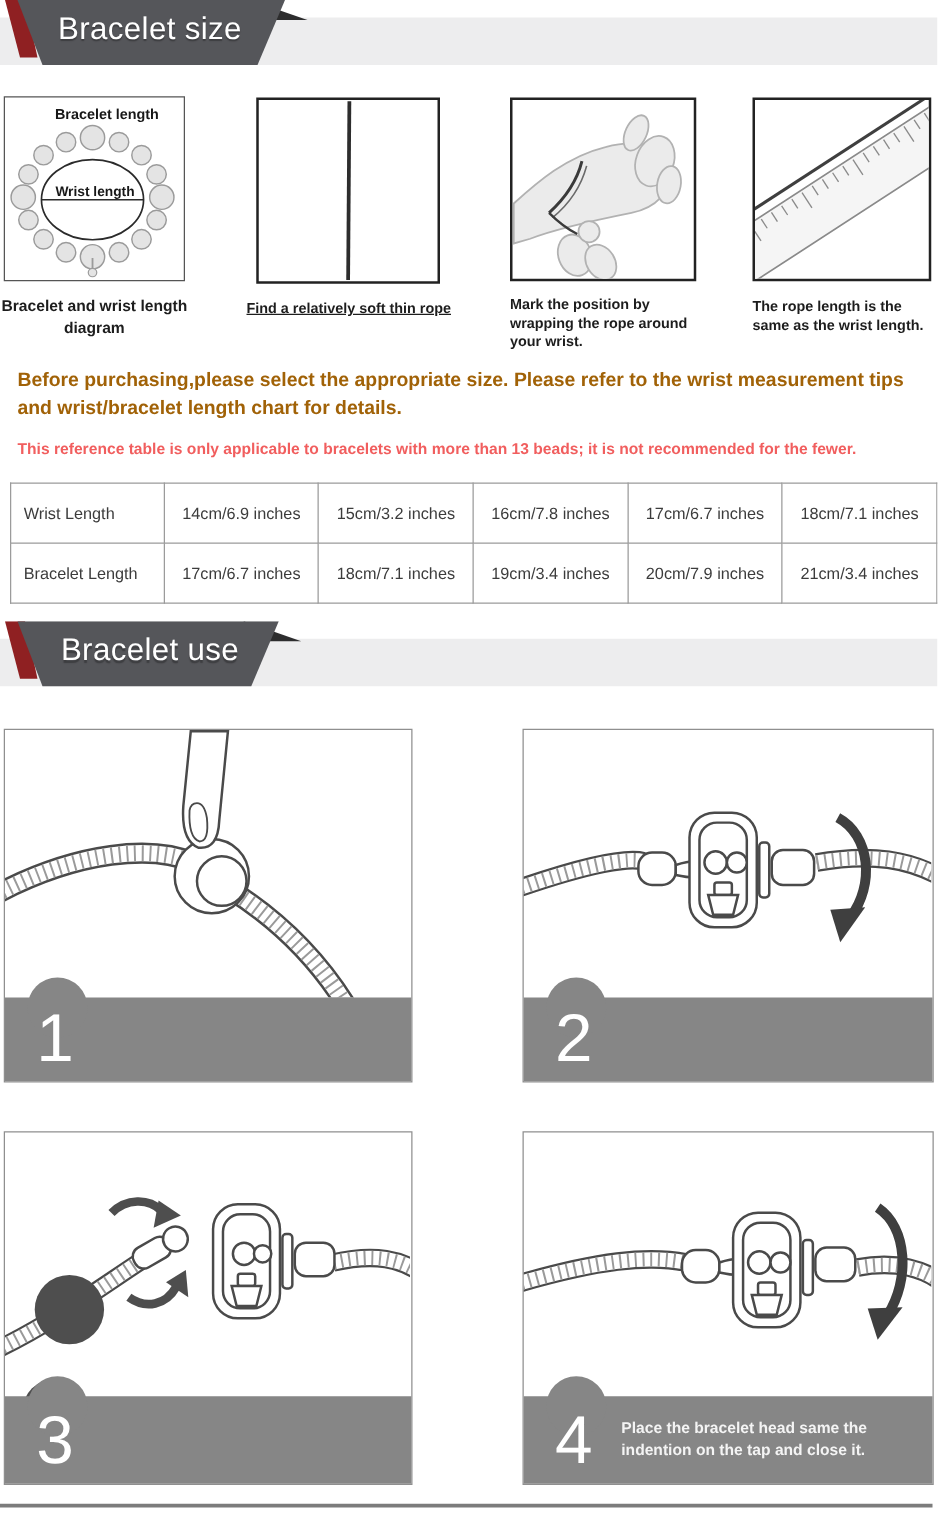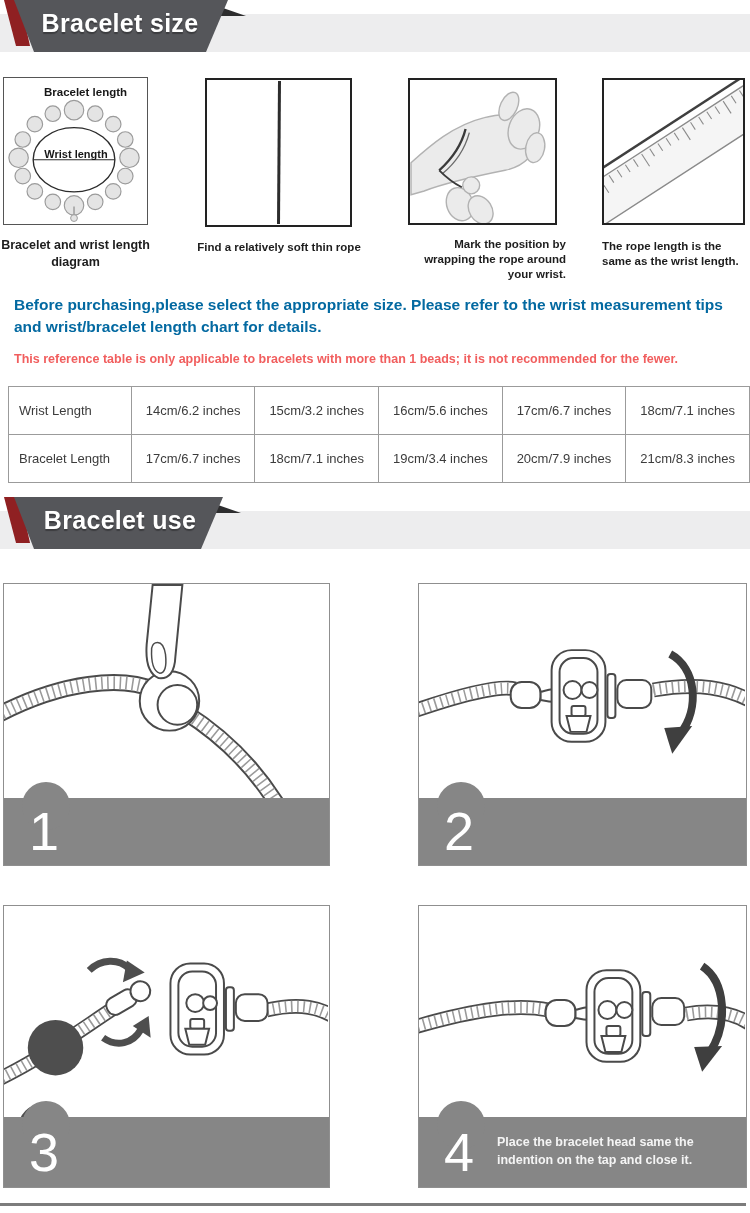--- a/index.html
+++ b/index.html
@@ -6,42 +6,42 @@
   body{
     width:750px;height:1213px;position:relative;background:#ffffff;
     font-family:"Liberation Sans",sans-serif;color:#111;overflow:hidden;
   }
   
   .banner{position:absolute;left:0;width:750px;height:58px;}
   .banner .band{position:absolute;left:0;top:14px;width:750px;height:38px;background:var(--band-gray);}
   .banner svg{position:absolute;left:0;top:0;}
   .banner-text{
     position:absolute;left:14px;top:9px;width:212px;text-align:center;
-    font-size:25px;font-weight:700;color:#fff;letter-spacing:.3px;
+    font-size:25px;font-weight:400;color:#fff;letter-spacing:.3px;
     text-shadow:0 2px 1px rgba(0,0,0,.3);
   }
   
   .imgbox{position:absolute;background:#fff;box-sizing:border-box;}
   #box1{left:3px;top:77px;width:145px;height:148px;border:1.5px solid #555;}
   #box2{left:205px;top:78px;width:147px;height:149px;border:2px solid #222;}
   #box3{left:408px;top:78px;width:149px;height:147px;border:2px solid #222;}
   #box4{left:602px;top:78px;width:143px;height:147px;border:2px solid #222;}
   .rope-line{position:absolute;left:50%;top:1px;bottom:1px;width:3px;background:#2d2d2d;transform:translateX(-1.5px) rotate(.4deg);}
   .inlabel{position:absolute;font-weight:700;color:#171717;}
   #lbl-bracelet{left:18px;top:8px;width:127px;text-align:center;font-size:11.5px;}
   #lbl-wrist{left:22px;top:70px;width:100px;text-align:center;font-size:11px;}
   .cap{position:absolute;font-weight:700;color:#1d1d1d;line-height:1.32;}
   #cap1{left:-6px;top:237px;width:163px;text-align:center;font-size:12.5px;}
-  #cap2{left:183px;top:240px;width:192px;text-align:center;font-size:11.5px;white-space:nowrap;}
-  #cap3{left:408px;top:237px;width:158px;font-size:11.5px;text-align:right;}
+  #cap2{left:183px;top:240px;width:192px;text-align:center;font-size:11.5px;white-space:nowrap;text-decoration:underline;}
+  #cap3{left:408px;top:237px;width:158px;font-size:11.5px;}
   #cap4{left:602px;top:239px;width:150px;font-size:11.5px;}
   
   .intro{
     position:absolute;left:14px;top:294px;width:726px;
-    font-size:15.5px;font-weight:800;line-height:1.45;color:#0369a1;
+    font-size:15.5px;font-weight:800;line-height:1.45;color:#a16207;
   }
   .note{
     position:absolute;left:14px;top:352px;width:732px;
     font-size:12.5px;font-weight:700;color:var(--note-red);
   }
   
   table.size{position:absolute;left:8px;top:386px;border-collapse:collapse;}
   table.size td{
     border:1px solid #9b9b9b;height:47px;font-size:13px;color:#3c3c3c;
     text-align:center;padding:0 2px;font-weight:400;
@@ -169,39 +169,39 @@
           <line x1="174" x2="174" y1="58" y2="67" stroke="#8a8a8a" stroke-width="1.1"></line>
           <line x1="184" x2="184" y1="58" y2="67" stroke="#8a8a8a" stroke-width="1.1"></line>
           <line x1="194" x2="194" y1="58" y2="73" stroke="#8a8a8a" stroke-width="1.1"></line>
         </g>
     </g>
   </svg>
 </div>
 <div class="cap" id="cap4">The rope length is the same as the wrist length.</div>
 
 <div class="intro">Before purchasing,please select the appropriate size. Please refer to the wrist measurement tips and wrist/bracelet length chart for details.</div>
-<div class="note">This reference table is only applicable to bracelets with more than 1 beads; it is not recommended for the fewer.</div>
+<div class="note">This reference table is only applicable to bracelets with more than 13 beads; it is not recommended for the fewer.</div>
 
 <table class="size">
   <tbody>
       <tr>
     <td class="rowhead">Wrist Length</td>
-    <td class="val">14cm/6.2 inches</td>
+    <td class="val">14cm/6.9 inches</td>
     <td class="val">15cm/3.2 inches</td>
-    <td class="val">16cm/5.6 inches</td>
+    <td class="val">16cm/7.8 inches</td>
     <td class="val">17cm/6.7 inches</td>
     <td class="val">18cm/7.1 inches</td>
   </tr>
   <tr>
     <td class="rowhead">Bracelet Length</td>
     <td class="val">17cm/6.7 inches</td>
     <td class="val">18cm/7.1 inches</td>
     <td class="val">19cm/3.4 inches</td>
     <td class="val">20cm/7.9 inches</td>
-    <td class="val">21cm/8.3 inches</td>
+    <td class="val">21cm/3.4 inches</td>
   </tr>
 </tbody>
   </table>
 
 <div class="banner" style="top:497px">
   <div class="band"></div>
   <svg width="260" height="56" viewBox="0 0 260 56">
     <polygon points="4,0 20,0 30,46 16,46" style="fill:var(--accent-red)"></polygon>
     <polygon points="195,0 241,16 195,16" style="fill:var(--banner-fold)"></polygon>
     <polygon points="14,0 223,0 201,52 34,52" style="fill:var(--banner-bg)"></polygon>

